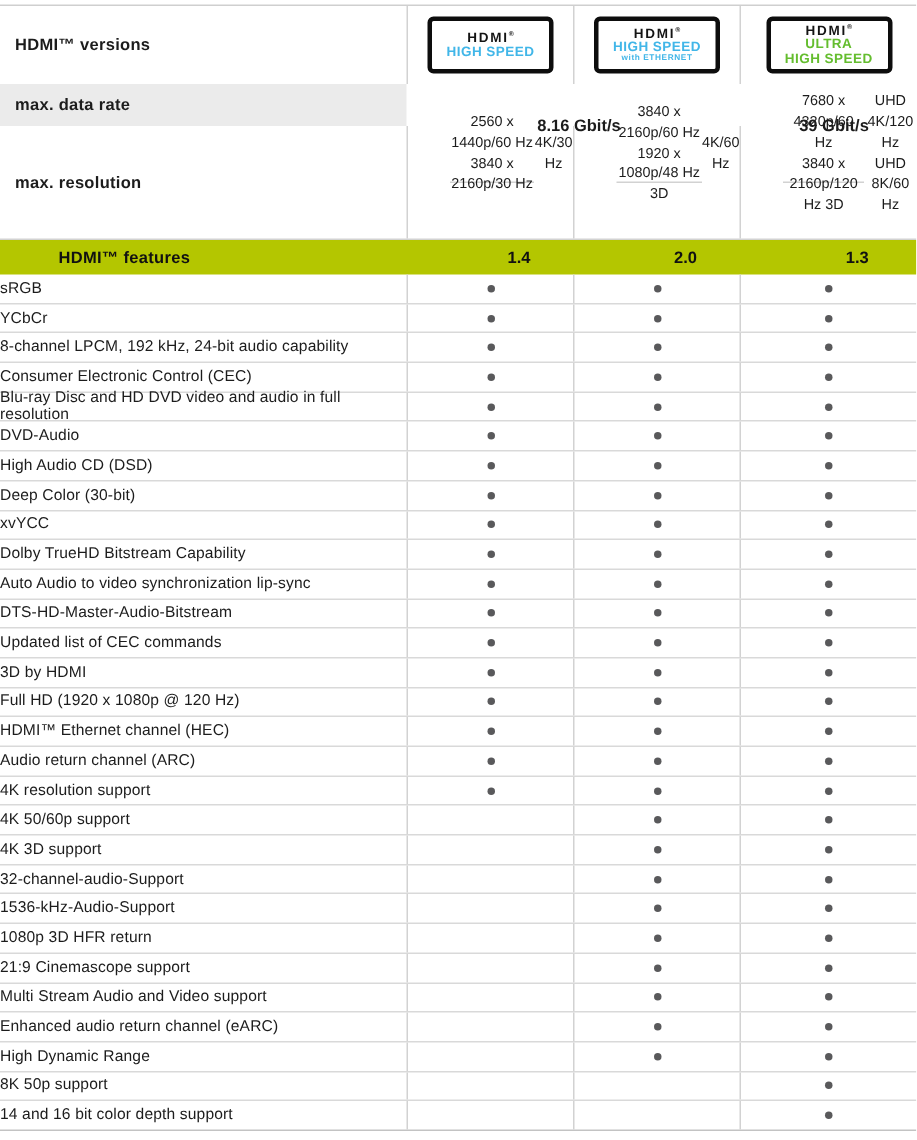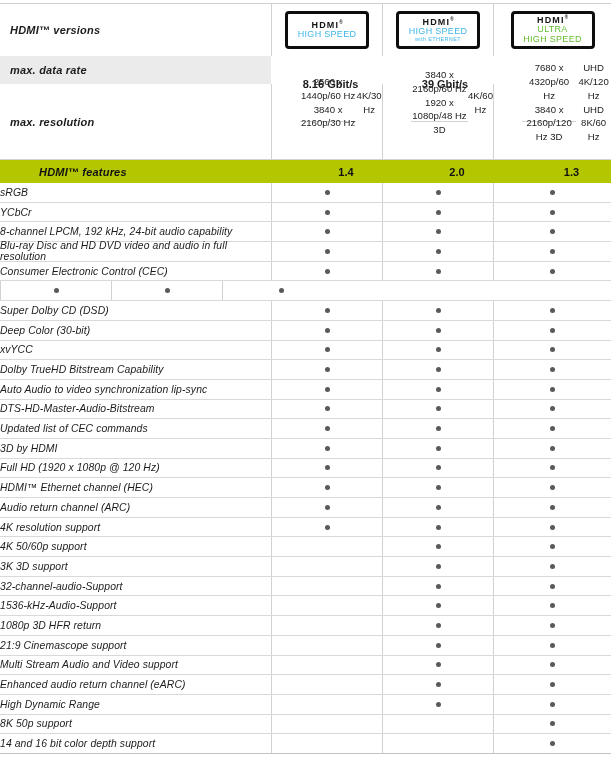--- a/index.html
+++ b/index.html
@@ -15,21 +15,21 @@
     background: #fff;
     position: relative;
     overflow: hidden;
   }
   .table {
     width: 611px;
     margin-top: 3px;
     border-top: 1px solid #cfcfcf;
   }
   .row { display: flex; width: 611px; }
-  .c0 { width: 271px; font-style: italic; }
+  .c0 { width: 271px; }
   .c1 { width: 111px; }
   .c2 { width: 111px; }
   .c3 { width: 118px; }
   .vline { border-left: 1px solid #d2d2d2; }
 
   
   .header-row { height: 52px; align-items: center; }
   .row-label {
     font-size: 11px;
     font-weight: bold;
@@ -48,27 +48,27 @@
     display: flex; flex-direction: column;
     align-items: center; justify-content: center;
     line-height: 1.05;
   }
   .badge-logo {
     font-size: 9px; font-weight: 800;
     letter-spacing: 1.2px;
     color: #141414;
   }
   .badge-logo .mark { font-size: 4.5px; vertical-align: top; letter-spacing: 0; }
-  .badge-line { font-size: 9px; font-weight: normal; letter-spacing: 0.3px; }
+  .badge-line { font-size: 9px; font-weight: bold; letter-spacing: 0.3px; }
   .badge-line.tiny { font-size: 5.5px; letter-spacing: 0.4px; }
   .cyan { color: #41b6e8; }
   .green { color: #64bd2e; }
 
   
-  .datarate-row { height: 28px; }
+  .datarate-row { height: 28px; justify-content: space-between; }
   .datarate-row .cell {
     background: #ebebeb;
     display: flex; align-items: center; justify-content: center;
     font-size: 11px; font-weight: bold;
   }
   .datarate-row .row-label {
     justify-content: flex-start;
     background: #ebebeb;
   }
   .datarate-row .wline { border-left: 8px solid #4c1d95; margin-top: 28px; }
@@ -214,59 +214,60 @@
           </div>
     <div class="c2 dot-cell vline">
             <span class="dot"></span>
           </div>
     <div class="c3 dot-cell vline">
             <span class="dot"></span>
           </div>
   </div>
 
   <div class="row feature-row">
+    <div class="c0 feature-label">Consumer Electronic Control (CEC)</div>
+    <div class="c1 dot-cell vline">
+            <span class="dot"></span>
+          </div>
+    <div class="c2 dot-cell vline">
+            <span class="dot"></span>
+          </div>
+    <div class="c3 dot-cell vline">
+            <span class="dot"></span>
+          </div>
+  </div>
+
+  <div class="row feature-row">
     <div class="c0 feature-label">Blu-ray Disc and HD DVD video and audio in full resolution</div>
     <div class="c1 dot-cell vline">
             <span class="dot"></span>
           </div>
     <div class="c2 dot-cell vline">
             <span class="dot"></span>
           </div>
     <div class="c3 dot-cell vline">
             <span class="dot"></span>
           </div>
   </div>
 
   <div class="row feature-row">
-    <div class="c0 feature-label">Consumer Electronic Control (CEC)</div>
-    <div class="c1 dot-cell vline">
-            <span class="dot"></span>
-          </div>
-    <div class="c2 dot-cell vline">
-            <span class="dot"></span>
-          </div>
-    <div class="c3 dot-cell vline">
-            <span class="dot"></span>
-          </div>
-  </div>
-
-  <div class="row feature-row">
-    <div class="c1 dot-cell vline">
-            <span class="dot"></span>
-          </div>
-    <div class="c2 dot-cell vline">
-            <span class="dot"></span>
-          </div>
-    <div class="c3 dot-cell vline">
-            <span class="dot"></span>
-          </div>
-  </div>
-
-  <div class="row feature-row">
-    <div class="c0 feature-label">Super Dolby CD (DSD)</div>
+    <div class="c0 feature-label">DVD-Audio</div>
+    <div class="c1 dot-cell vline">
+            <span class="dot"></span>
+          </div>
+    <div class="c2 dot-cell vline">
+            <span class="dot"></span>
+          </div>
+    <div class="c3 dot-cell vline">
+            <span class="dot"></span>
+          </div>
+  </div>
+
+  <div class="row feature-row">
+    <div class="c0 feature-label">High Audio CD (DSD)</div>
     <div class="c1 dot-cell vline">
             <span class="dot"></span>
           </div>
     <div class="c2 dot-cell vline">
             <span class="dot"></span>
           </div>
     <div class="c3 dot-cell vline">
             <span class="dot"></span>
           </div>
   </div>
@@ -419,21 +420,21 @@
     <div class="c1 dot-cell vline"></div>
     <div class="c2 dot-cell vline">
             <span class="dot"></span>
           </div>
     <div class="c3 dot-cell vline">
             <span class="dot"></span>
           </div>
   </div>
 
   <div class="row feature-row">
-    <div class="c0 feature-label">3K 3D support</div>
+    <div class="c0 feature-label">4K 3D support</div>
     <div class="c1 dot-cell vline"></div>
     <div class="c2 dot-cell vline">
             <span class="dot"></span>
           </div>
     <div class="c3 dot-cell vline">
             <span class="dot"></span>
           </div>
   </div>
 
   <div class="row feature-row">

